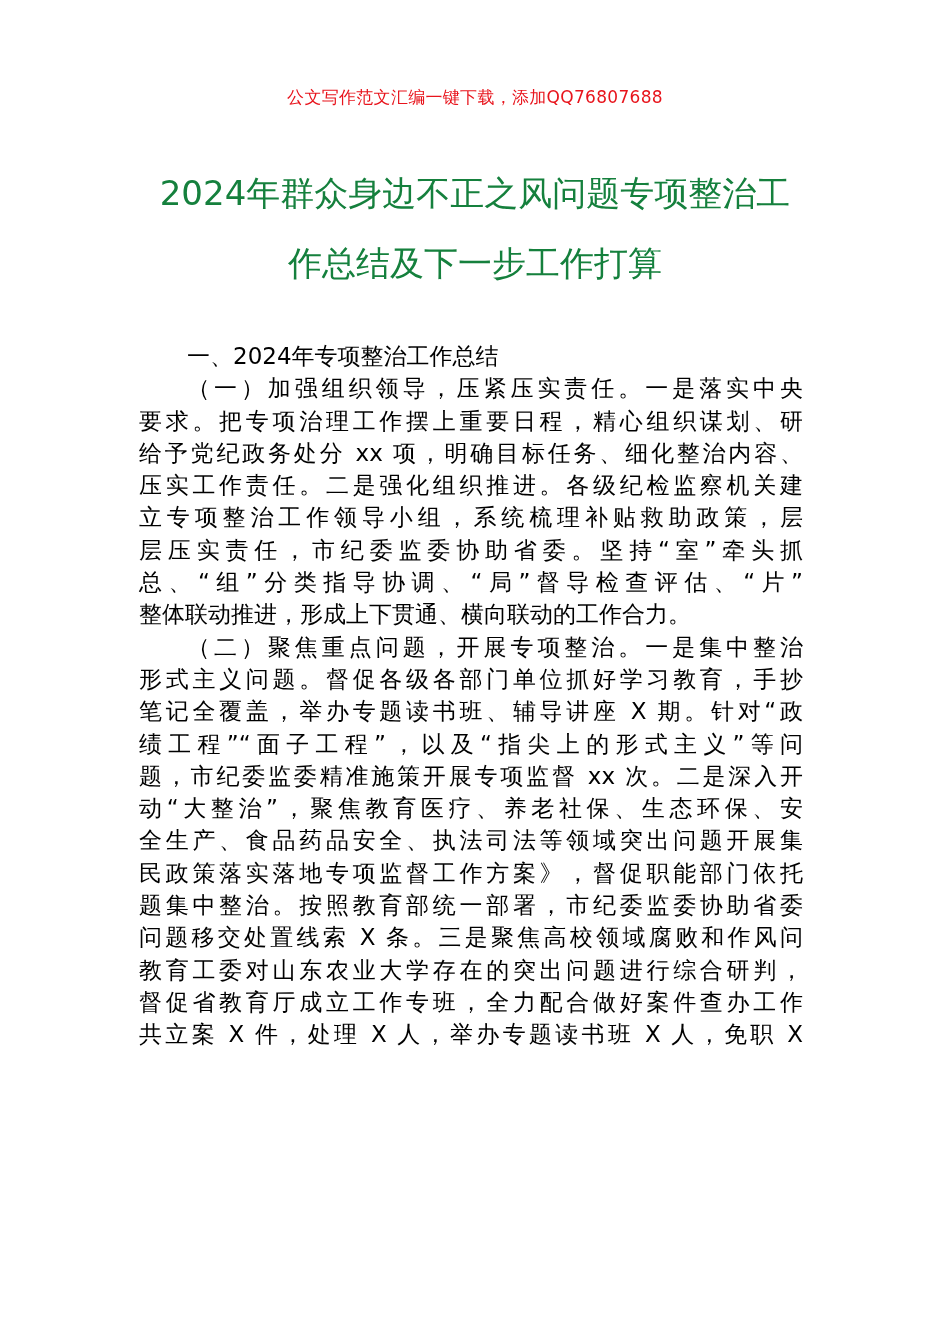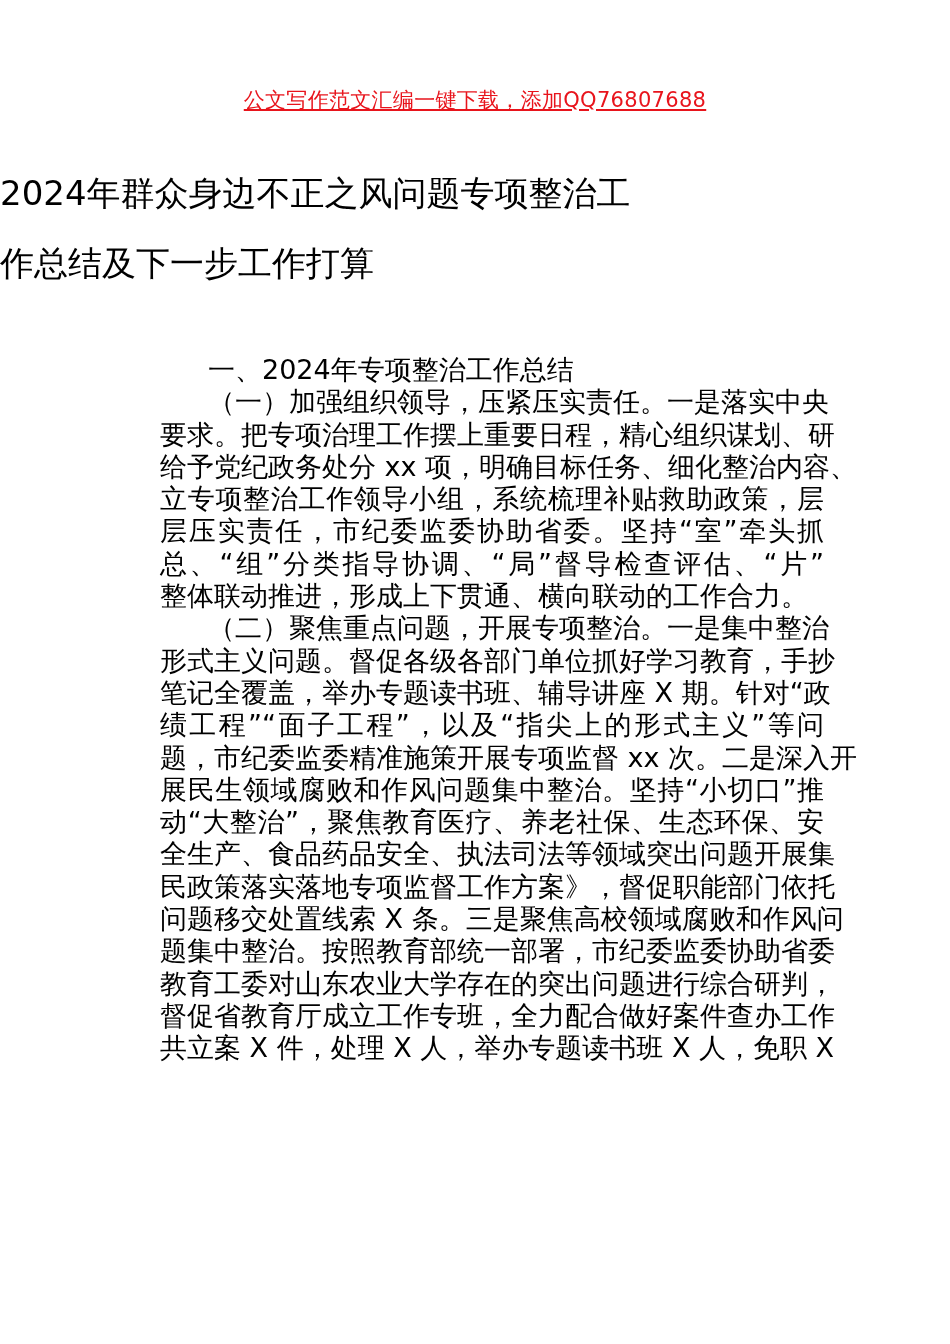--- a/index.html
+++ b/index.html
@@ -1,19 +1,19 @@
 <!DOCTYPE html>
 <html><head>
 <meta charset="utf-8">
 <style>
   html, body { margin: 0; padding: 0; background: #ffffff; }
   body { width: 950px; height: 1344px; position: relative; overflow: hidden; font-family: "DejaVu Sans", sans-serif; color: #000; }
-  .header-note { position: absolute; top: 86px; left: 0; width: 950px; text-align: center; color: #e8141c; font-size: 21px; letter-spacing: 0.3px; text-decoration: underline; }
-  .title { position: absolute; top: 158px; left: 0; width: 950px; font-size: 34px; line-height: 70px; color: #000000; }
-  .body { position: absolute; top: 340px; left: 160px; width: 664px; font-size: 27px; line-height: 32.3px; margin-top: 14px; }
+  .header-note { position: absolute; top: 86px; left: 0; width: 950px; text-align: center; color: #e8141c; font-size: 17px; letter-spacing: 0.3px; }
+  .title { position: absolute; top: 158px; left: 0; width: 950px; text-align: center; font-size: 34px; line-height: 70px; color: #15803d; }
+  .body { position: absolute; top: 340px; left: 139px; width: 664px; font-size: 23px; line-height: 32.3px; }
   .line { white-space: nowrap; height: 32.3px; text-align: justify; text-align-last: justify; }
   .line.last { text-align-last: left; }
   .indent { padding-left: 48px; }
   .heading-line { text-align-last: left; }
 </style>
 </head>
 <body>
 
 <div class="header-note">公文写作范文汇编一键下载，添加QQ76807688</div>
 
@@ -22,35 +22,35 @@
   <div>作总结及下一步工作打算</div>
 </div>
 
 <div class="body">
   <div class="line indent heading-line">一、2024年专项整治工作总结</div>
 
   <div>
     <div class="line indent">（一）加强组织领导，压紧压实责任。一是落实中央</div>
     <div class="line">要求。把专项治理工作摆上重要日程，精心组织谋划、研</div>
     <div class="line">给予党纪政务处分 xx 项，明确目标任务、细化整治内容、</div>
+    <div class="line">压实工作责任。二是强化组织推进。各级纪检监察机关建</div>
     <div class="line">立专项整治工作领导小组，系统梳理补贴救助政策，层</div>
     <div class="line">层压实责任，市纪委监委协助省委。坚持“室”牵头抓</div>
     <div class="line">总、“组”分类指导协调、“局”督导检查评估、“片”</div>
     <div class="line last">整体联动推进，形成上下贯通、横向联动的工作合力。</div>
   </div>
 
   <div>
     <div class="line indent">（二）聚焦重点问题，开展专项整治。一是集中整治</div>
     <div class="line">形式主义问题。督促各级各部门单位抓好学习教育，手抄</div>
     <div class="line">笔记全覆盖，举办专题读书班、辅导讲座 X 期。针对“政</div>
     <div class="line">绩工程”“面子工程”，以及“指尖上的形式主义”等问</div>
     <div class="line">题，市纪委监委精准施策开展专项监督 xx 次。二是深入开</div>
-    <div class="line">展民生领域腐败和作风问题集中整治。坚持“小切口”推</div>
     <div class="line">动“大整治”，聚焦教育医疗、养老社保、生态环保、安</div>
     <div class="line">全生产、食品药品安全、执法司法等领域突出问题开展集</div>
     <div class="line">民政策落实落地专项监督工作方案》，督促职能部门依托</div>
+    <div class="line">题集中整治。按照教育部统一部署，市纪委监委协助省委</div>
     <div class="line">问题移交处置线索 X 条。三是聚焦高校领域腐败和作风问</div>
-    <div class="line">题集中整治。按照教育部统一部署，市纪委监委协助省委</div>
     <div class="line">教育工委对山东农业大学存在的突出问题进行综合研判，</div>
     <div class="line">督促省教育厅成立工作专班，全力配合做好案件查办工作</div>
     <div class="line">共立案 X 件，处理 X 人，举办专题读书班 X 人，免职 X</div>
   </div>
 </div>
 
 </body></html>

